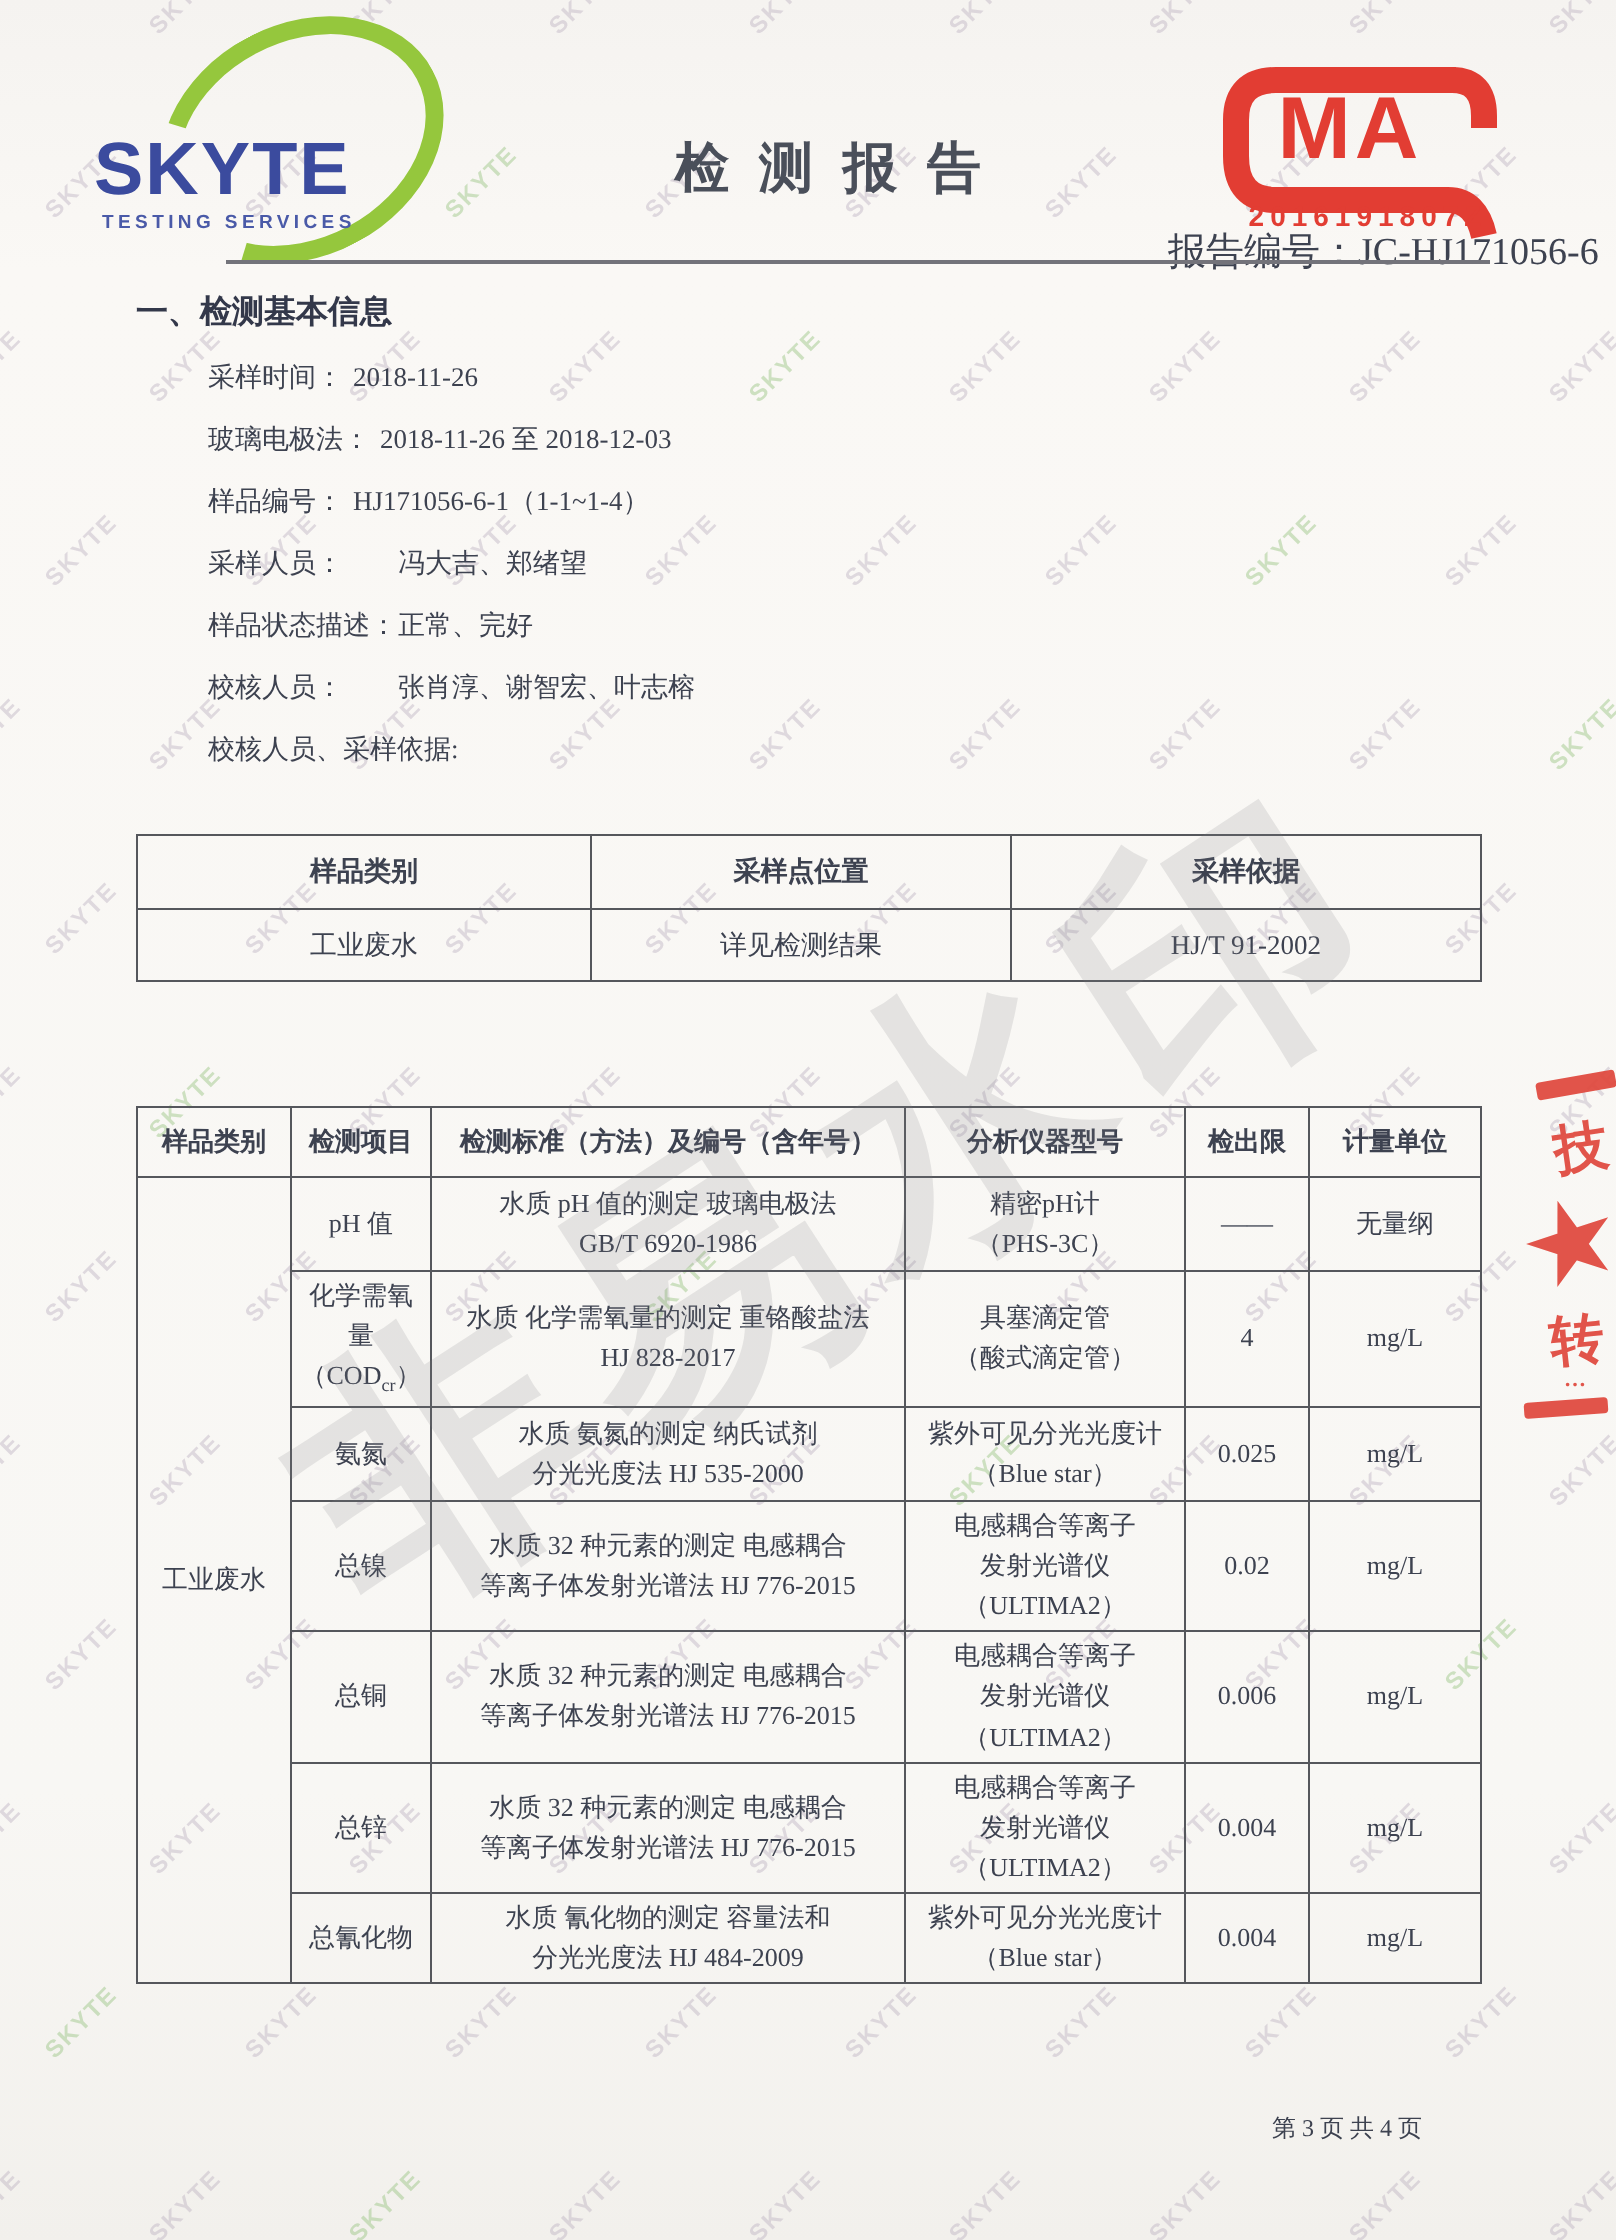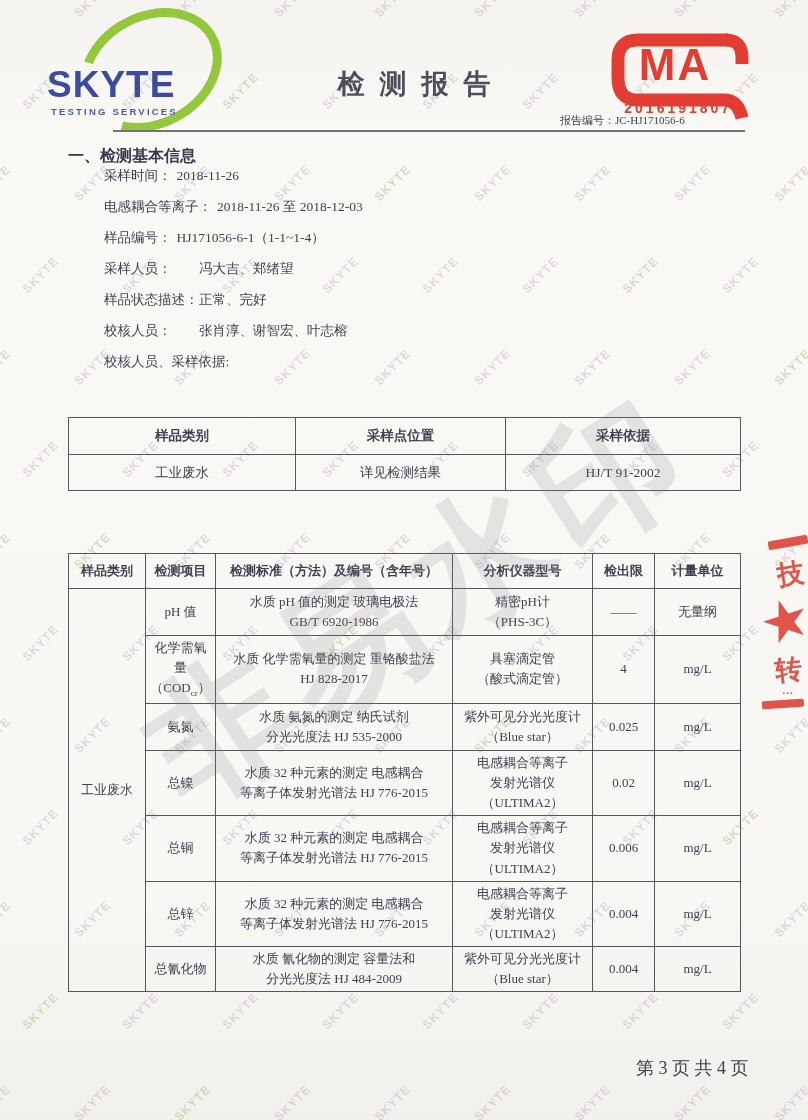--- a/index.html
+++ b/index.html
@@ -52,26 +52,26 @@
   .cma-ma {
     position:absolute; left:0; right:10px; top:12px; text-align:center;
     font-family:"Liberation Sans",sans-serif; font-weight:bold;
     font-size:44px; color:#e23d33; letter-spacing:2px;
   }
   .cma-num {
     position:absolute; left:610px; top:100px; width:148px; text-align:center;
     font-family:"Liberation Sans",sans-serif; font-weight:bold;
     font-size:14px; color:#e23d33; letter-spacing:3px;
   }
-  .report-no { position:absolute; left:560px; top:113px; font-size:11px; color:#3d4250; }
+  .report-no { position:absolute; left:584px; top:113px; font-size:19px; color:#3d4250; }
   .divider { position:absolute; left:113px; top:130px; width:632px; height:2px; background:#73737a; }
   
   .sec-heading { font-size:16px; font-weight:bold; color:#33384a; }
   .sec1 { position:absolute; left:68px; top:146px; width:680px; }
-  .sec1 .sec-heading { }
+  .sec1 .sec-heading { margin-bottom:13px; }
   .info-row { height:18px; margin-bottom:13px; font-size:13.5px; white-space:nowrap; }
   .info-row .label { color:#3d4250;margin-left:36px; }
   .info-row .value { margin-left:5px; }
   .info-row.aligned .label { display:inline-block; width:95px; }
   .info-row.aligned .value { margin-left:0; }
   
   table { border-collapse:collapse; table-layout:fixed; font-size:13.5px; color:#3d4250; }
   th,td { border:1px solid #55575c; text-align:center; vertical-align:middle; padding:2px 3px; }
   th { font-weight:bold; }
   .t1 { position:absolute; left:68px; top:417px; width:672px; }
@@ -90,21 +90,21 @@
     position:absolute; right:-4px; top:524px; width:64px; height:200px; z-index:4;
     color:#e0473c; font-weight:bold; opacity:.92; pointer-events:none;
   }
   .seal-bar-top { position:absolute; right:4px; top:14px; width:40px; height:9px; background:#e0473c; transform:rotate(-10deg); border-radius:2px; }
   .seal-char-top { position:absolute; right:8px; top:32px; font-size:27px; transform:rotate(-8deg); }
   .seal-star { position:absolute; right:4px; top:68px; font-size:50px; transform:rotate(-18deg); }
   .seal-char-bottom { position:absolute; right:10px; top:128px; font-size:27px; transform:rotate(-6deg); }
   .seal-dots { position:absolute; right:16px; top:160px; font-size:11px; letter-spacing:3px; }
   .seal-bar-bottom { position:absolute; right:8px; top:176px; width:42px; height:8px; background:#e0473c; transform:rotate(-4deg); border-radius:2px; }
   
-  .footer { position:absolute; left:636px; top:1056px; font-size:18px; color:#3d4250;text-align:right; }
+  .footer { position:absolute; left:636px; top:1056px; font-size:12px; color:#3d4250;text-align:right; }
 </style>
 </head>
 <body>
 
 <div class="page">
 
   <div id="wm-tiles" class="wm-tiles">
       <span class="wm-tile wm-green" style="left: -30px; top: -8px;">SKYTE</span>
       <span class="wm-tile" style="left: 70px; top: -8px;">SKYTE</span>
       <span class="wm-tile" style="left: 170px; top: -8px;">SKYTE</span>
@@ -244,21 +244,21 @@
     </div>
 
     <div class="divider"></div>
 
     <div class="sec1">
       <div class="sec-heading">一、检测基本信息</div>
       <div class="info-row">
         <span class="label">采样时间：</span><span class="value">2018-11-26</span>
       </div>
       <div class="info-row">
-        <span class="label">电感耦合等离子：</span><span class="value">2018-11-26  至  2018-12-03</span>
+        <span class="label">玻璃电极法：</span><span class="value">2018-11-26  至  2018-12-03</span>
       </div>
       <div class="info-row">
         <span class="label">样品编号：</span><span class="value">HJ171056-6-1（1-1~1-4）</span>
       </div>
       <div class="info-row aligned">
         <span class="label">采样人员：</span><span class="value">冯大吉、郑绪望</span>
       </div>
       <div class="info-row aligned">
         <span class="label">样品状态描述：</span><span class="value">正常、完好</span>
       </div>

